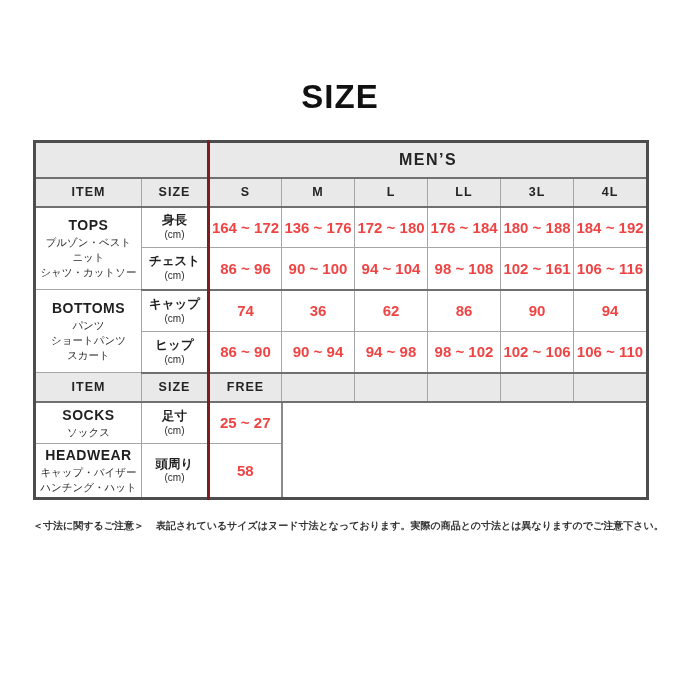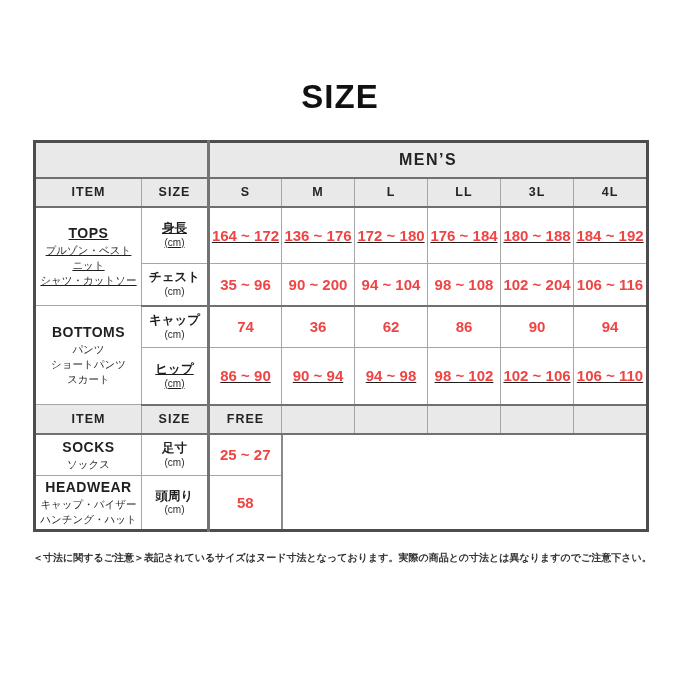--- a/index.html
+++ b/index.html
@@ -29,25 +29,25 @@
     border: 3px solid #4d4d4d;
   }
   td {
     border: 1px solid #a6a6a6;
     text-align: center;
     vertical-align: middle;
     padding: 0;
   }
   .gray { background: #e9e9e9; }
   .white { background: #ffffff; }
-  .thickL { border-left: 3px solid #737373; }
+  .thickL { border-left: 3px solid #7f1d1d; }
   tr.sec > td { border-bottom: 2px solid #707070; }
   tr.r-mens  { height: 36px; }
   tr.r-cols  { height: 29px; }
-  tr.r-val   { height: 57px; text-decoration: underline; }
+  tr.r-val   { height: 41px; }
   tr.r-val2  { height: 42px; }
   tr.r-head2 { height: 29px; }
   tr.r-free1 { height: 42px; }
   tr.r-free2 { height: 55px; }
   .mens {
     font-weight: bold;
     font-size: 16px;
     letter-spacing: 1.5px;
     color: #242424;
   }
@@ -92,21 +92,21 @@
   }
   .footnote {
     width: 616px;
     margin: 19px 0 0 33px;
     text-align: right;
     font-size: 10px;
     font-weight: bold;
     color: #333;
     white-space: nowrap;
   }
-  .fn-label { margin-right: 0; }
+  .fn-label { margin-right: 12px; }
 </style>
 </head>
 <body>
 
 <h1 class="title">SIZE</h1>
 
 <table class="size-table">
   <colgroup>
     <col style="width:107px">
     <col style="width:67px">
@@ -152,25 +152,25 @@
       <td class="val">176 ~ 184</td>
       <td class="val">180 ~ 188</td>
       <td class="val">184 ~ 192</td>
     </tr>
 
     <tr class="r-val2 sec">
       <td class="white">
         <div class="m-label">チェスト</div>
         <div class="m-unit">(cm)</div>
       </td>
-      <td class="val thickL">35 ~ 96</td>
-      <td class="val">90 ~ 200</td>
+      <td class="val thickL">86 ~ 96</td>
+      <td class="val">90 ~ 100</td>
       <td class="val">94 ~ 104</td>
       <td class="val">98 ~ 108</td>
-      <td class="val">102 ~ 204</td>
+      <td class="val">102 ~ 161</td>
       <td class="val">106 ~ 116</td>
     </tr>
 
     <tr class="r-val2">
       <td rowspan="2" class="white">
         <div class="item-title">BOTTOMS</div>
         <div class="item-sub">パンツ</div>
         <div class="item-sub">ショートパンツ</div>
         <div class="item-sub">スカート</div>
       </td>

